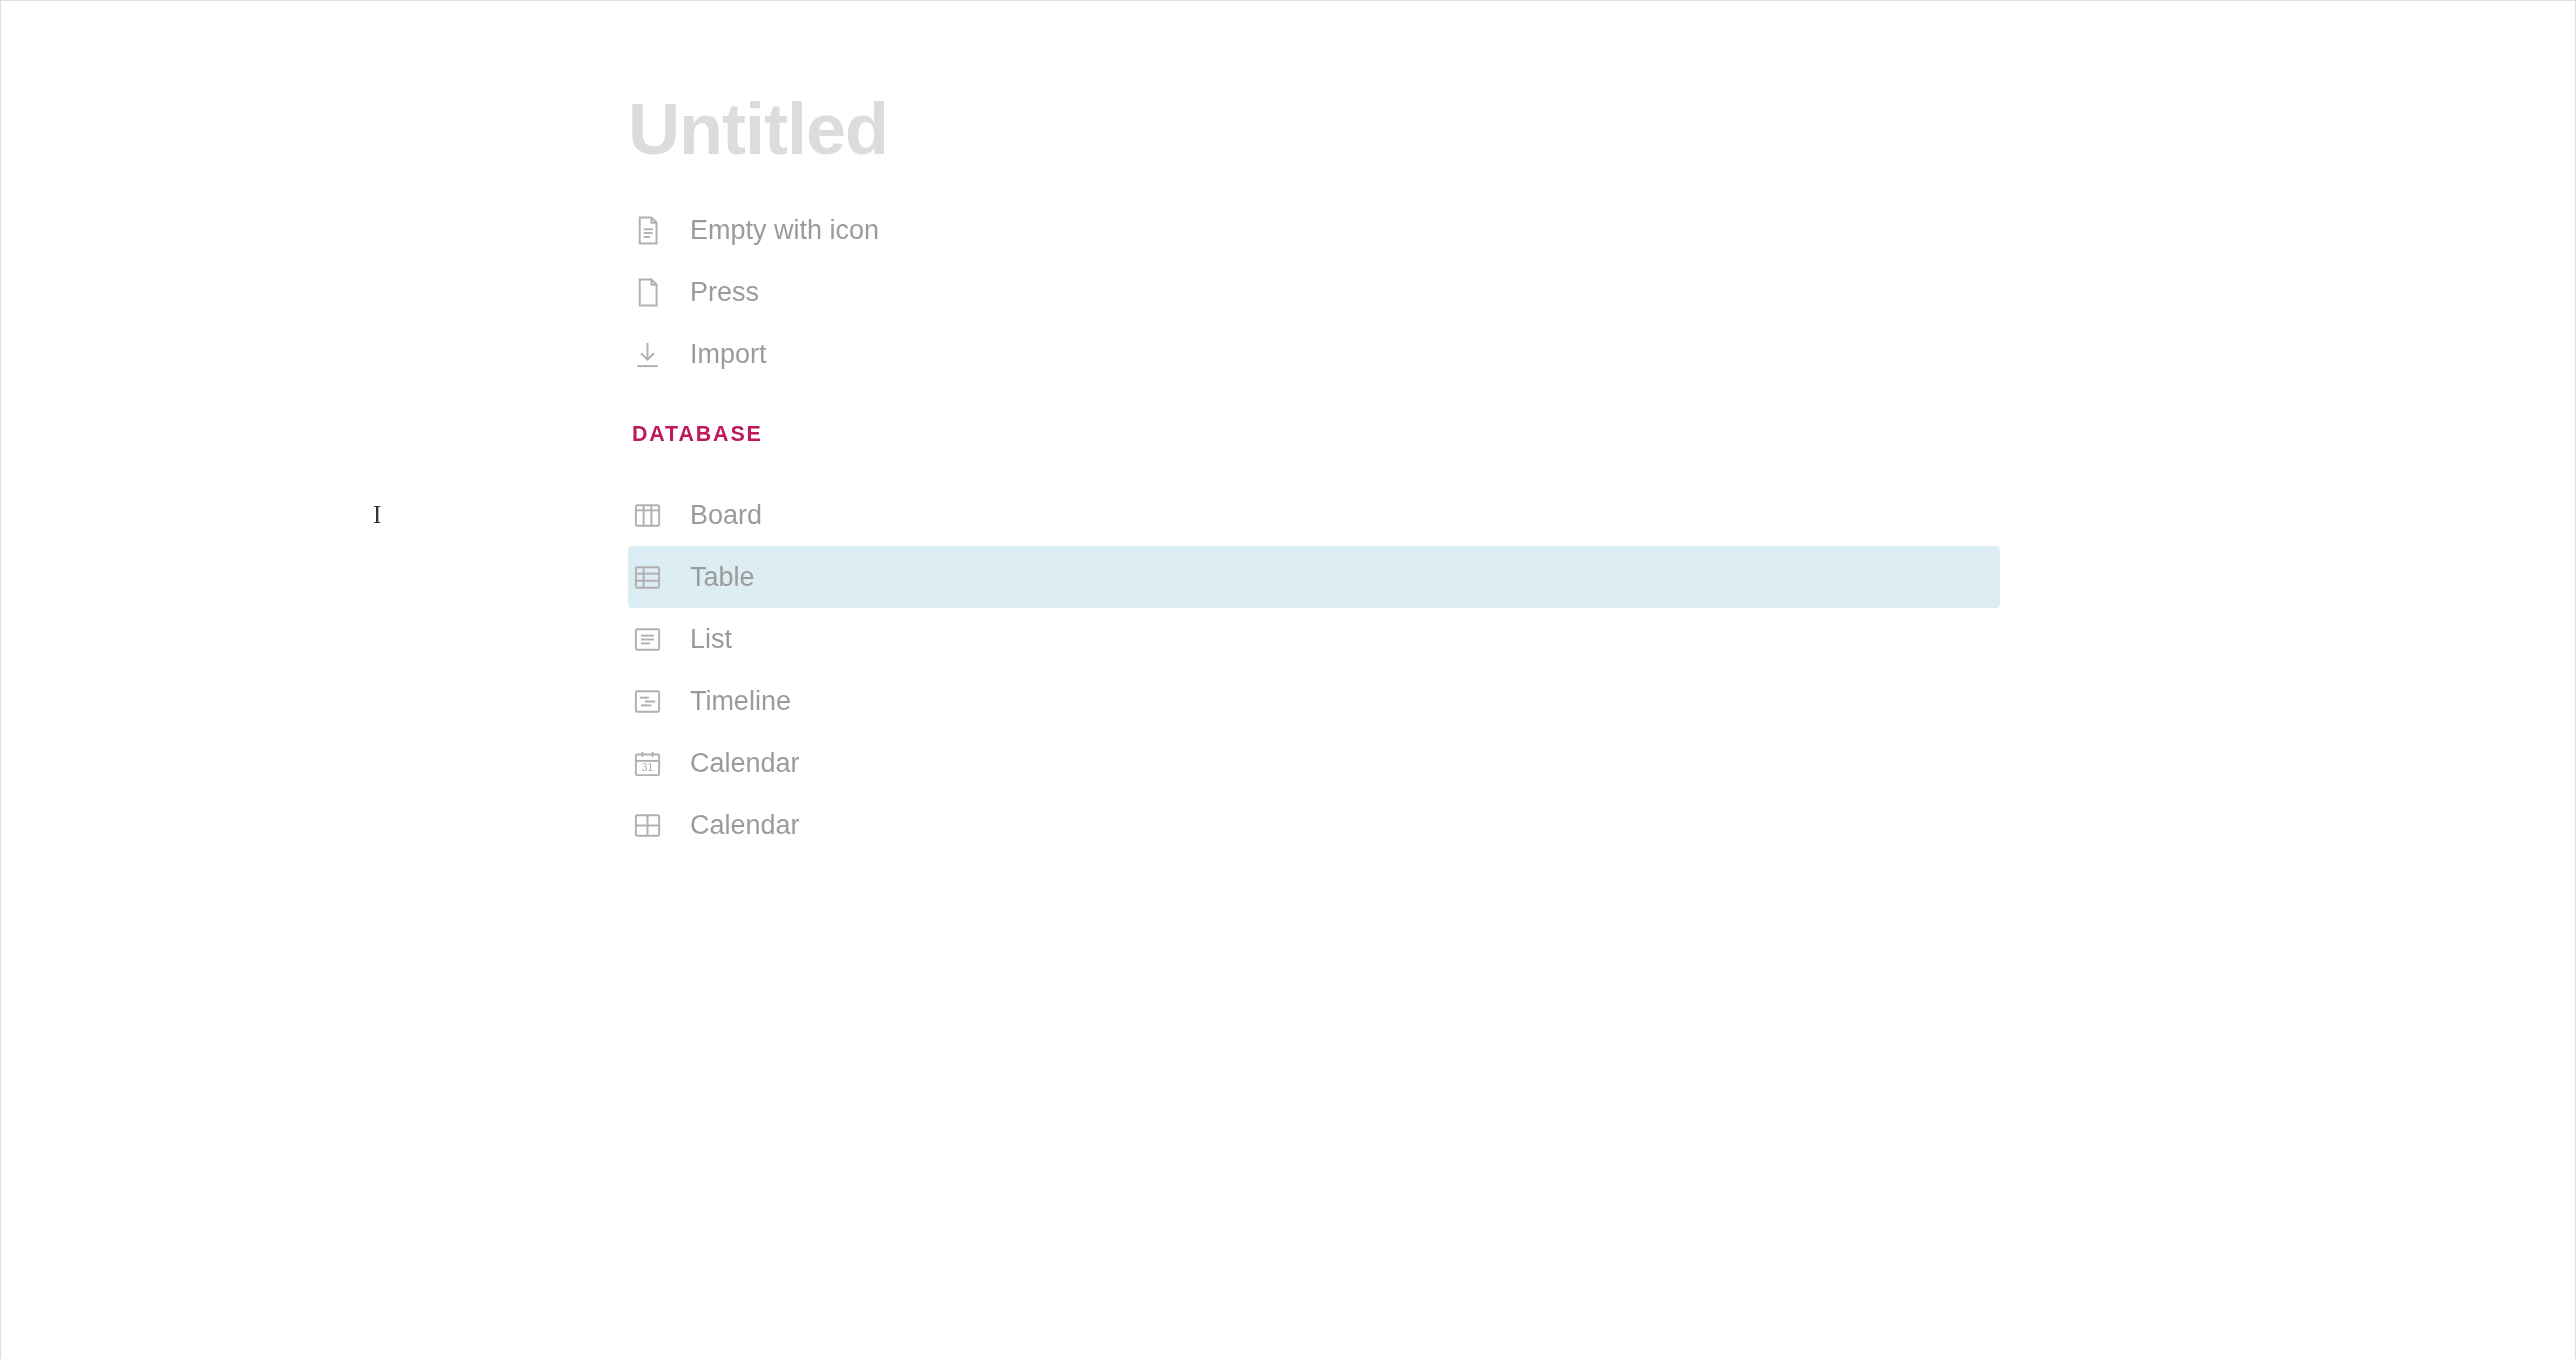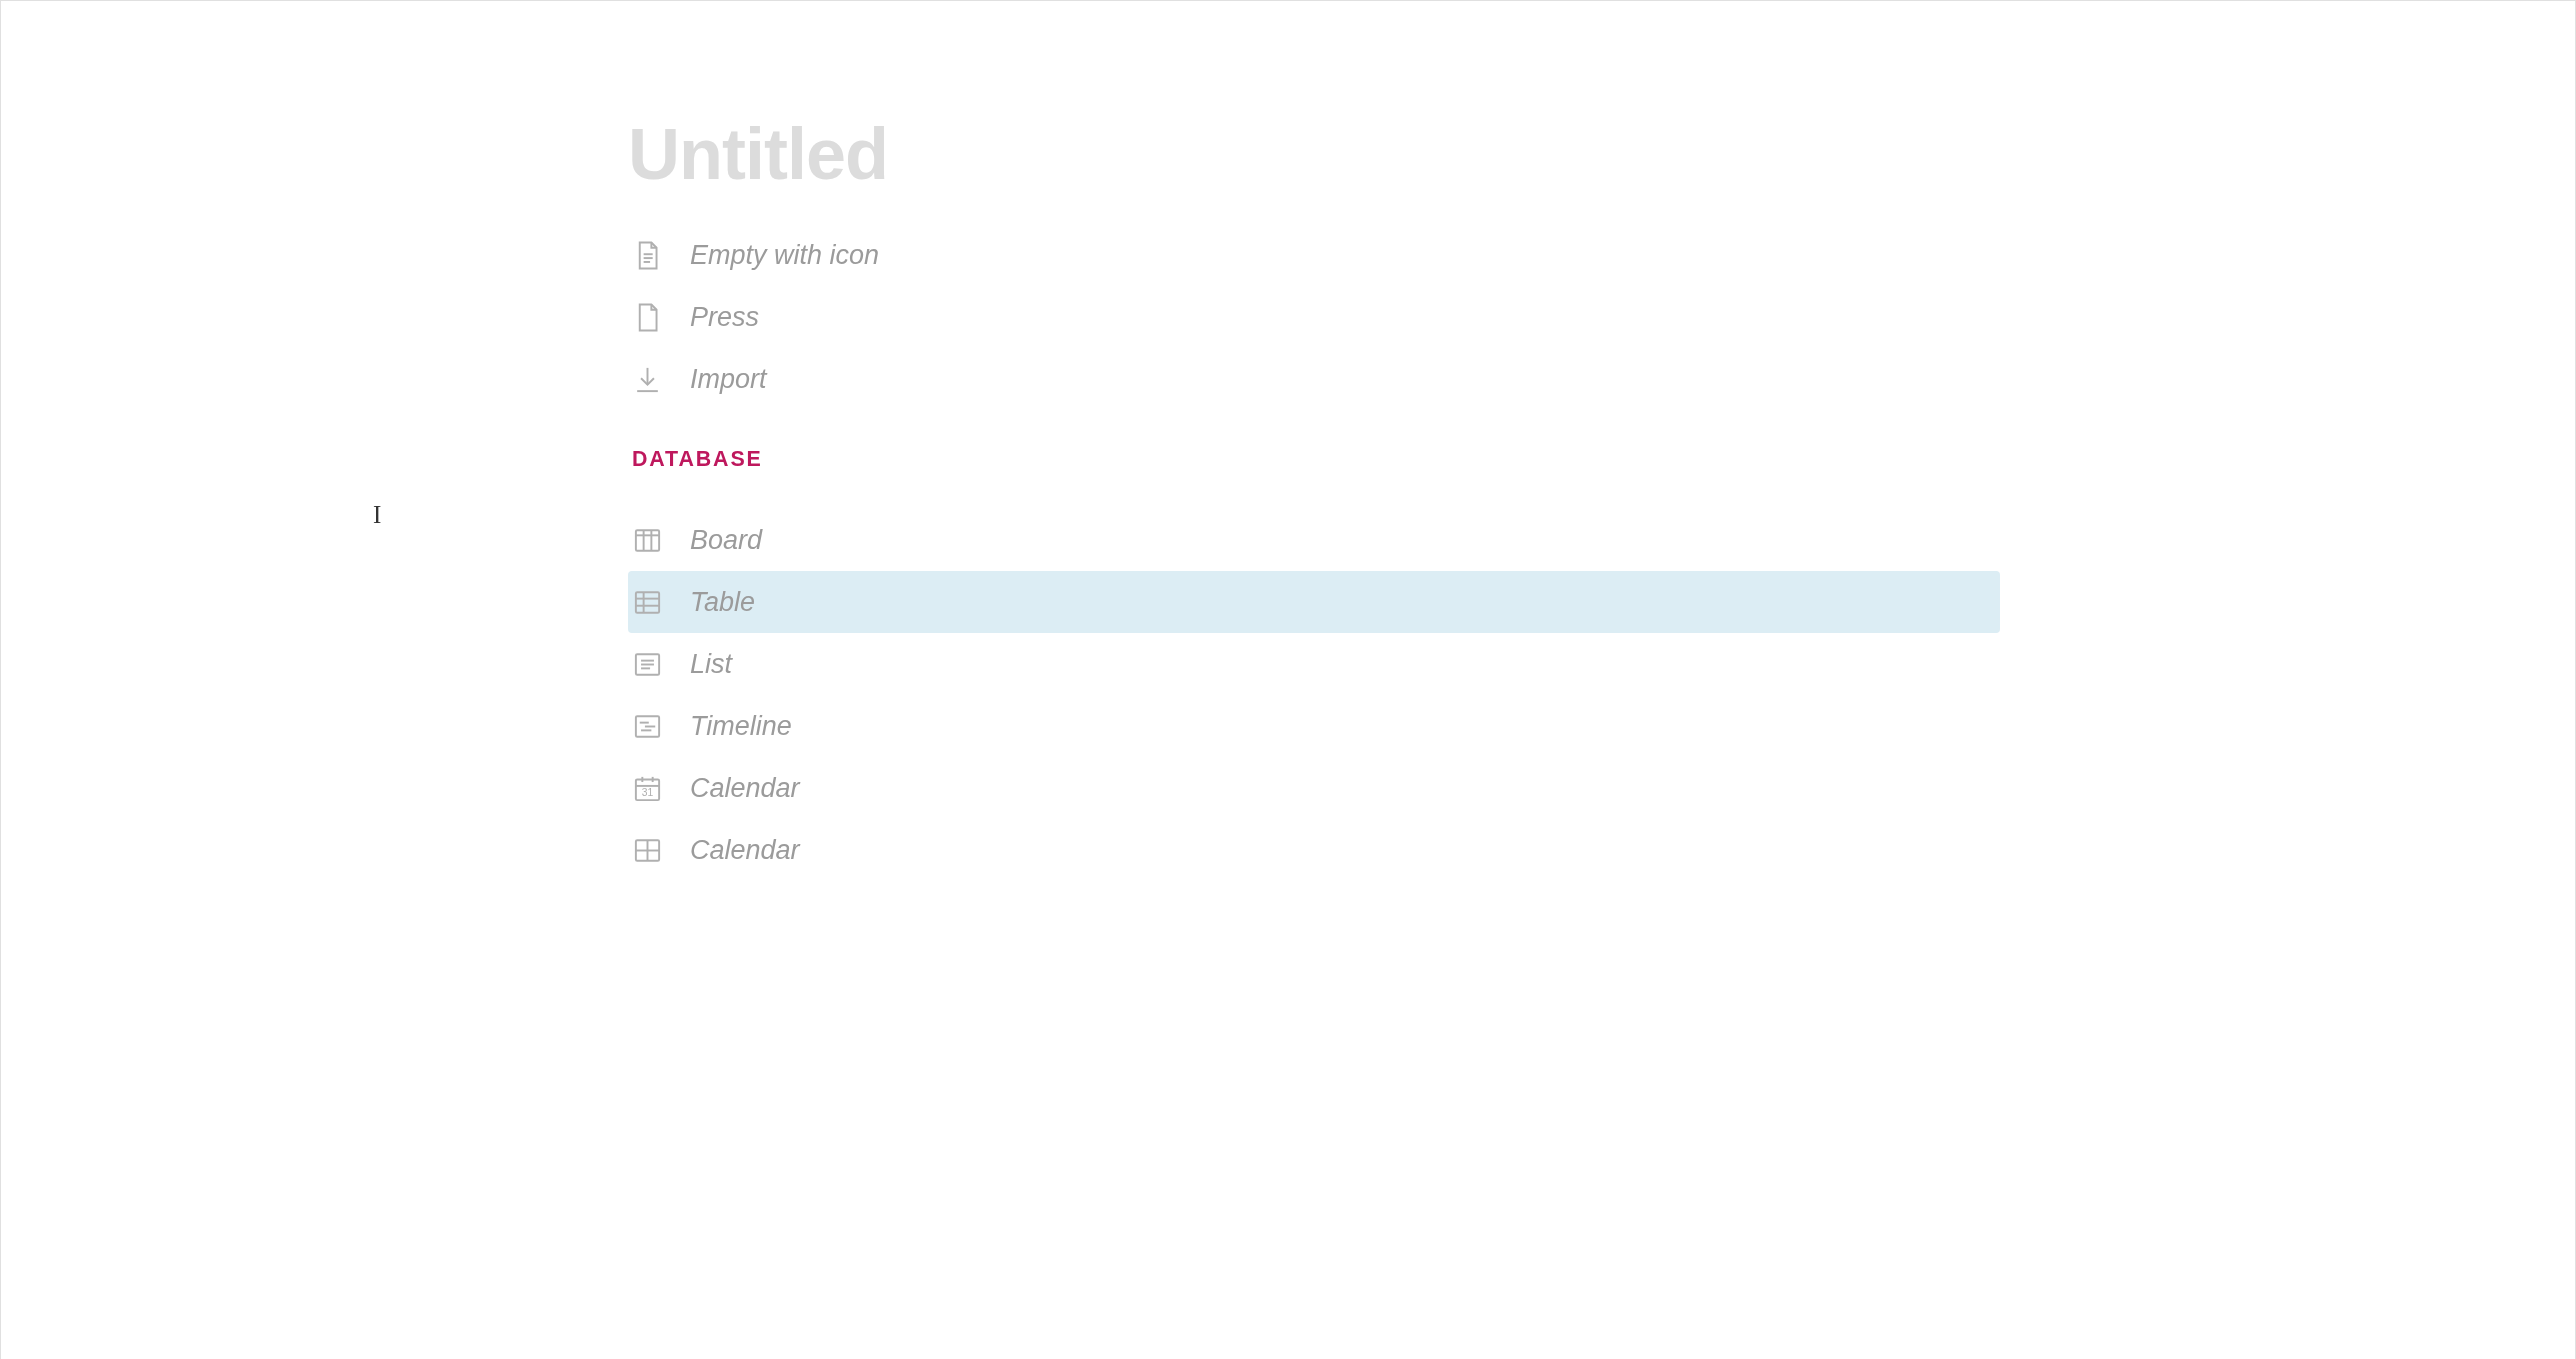--- a/index.html
+++ b/index.html
@@ -9,21 +9,21 @@
     }
     body {
       font-family: -apple-system, BlinkMacSystemFont, "Segoe UI", Helvetica, Arial, sans-serif;
       background: #ffffff;
       width: 2576px;
       height: 1360px;
       overflow: hidden;
       border: 1.9px solid #e0e0e0;
     }
     .page-container {
-      padding-top: 112px;
+      padding-top: 87px;
       padding-left: 627px;
     }
     .title {
       font-size: 72px;
       font-weight: 700;
       color: #dcdcdc;
       margin-bottom: 29px;
       letter-spacing: -1px;
     }
     .hint {
@@ -59,21 +59,20 @@
     .option-icon svg {
       width: 31px;
       height: 31px;
       fill: none;
       stroke: #b0b0b0;
       stroke-width: 1.5;
     }
     .option-label {
       font-size: 27px;
       color: #9b9b9b;
-      font-style: italic;
     }
     .section-header {
       font-size: 21.4px;
       font-weight: 600;
       color: #be185d;
       letter-spacing: 1.9px;
       margin-top: 37px;
       margin-bottom: 37px;
       padding-left: 3.9px;
     }

